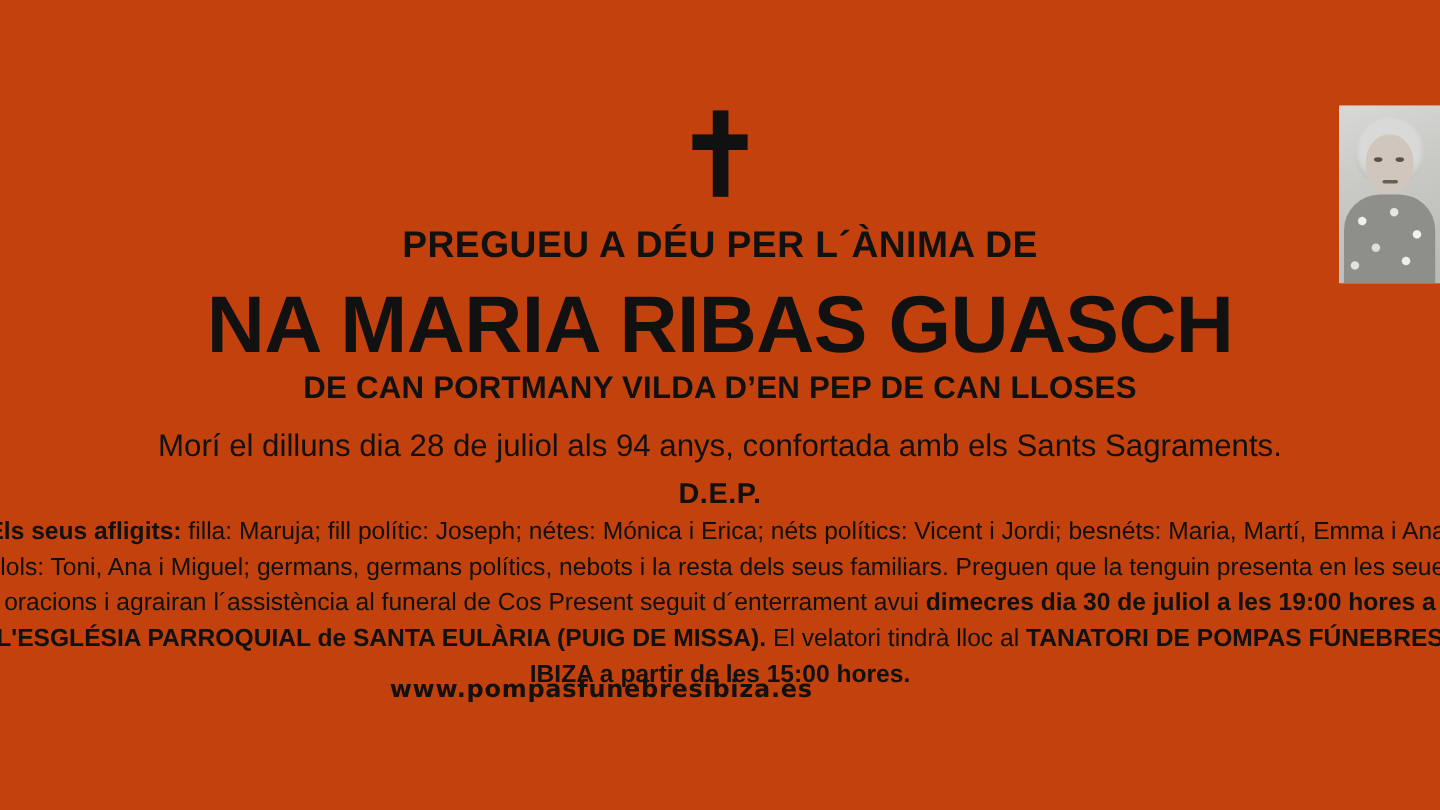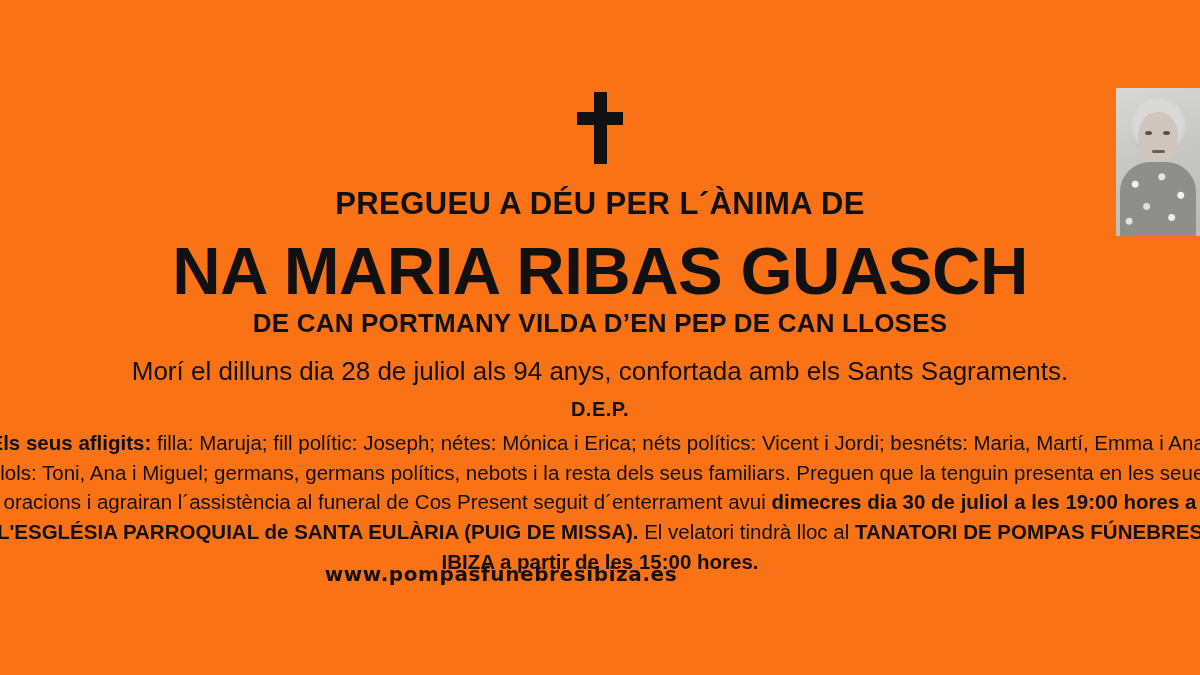--- a/index.html
+++ b/index.html
@@ -14,21 +14,21 @@
     font-family: "Liberation Sans", sans-serif;
     color: #111111;
     position: relative;
   }
   .notice {
     position: absolute;
     left: 0;
     top: 0;
     width: 1200px;
     height: 675px;
-    background: #f97316;
+    background: #c2410c;
   }
   .cross-wrap {
     position: absolute;
     top: 92px;
     left: 0;
     width: 1200px;
     text-align: center;
   }
   .cross {
     display: inline-block;
@@ -96,21 +96,21 @@
     text-align: center;
     font-size: 26px;
     color: #111111;
   }
   .dep {
     position: absolute;
     top: 398px;
     left: 0;
     width: 1200px;
     text-align: center;
-    font-size: 20px;
+    font-size: 24px;
     font-weight: bold;
     letter-spacing: 0.5px;
     color: #111111;
   }
   .family-block {
     position: absolute;
     top: 428px;
     left: -18px;
     width: 1236px;
     text-align: center;

